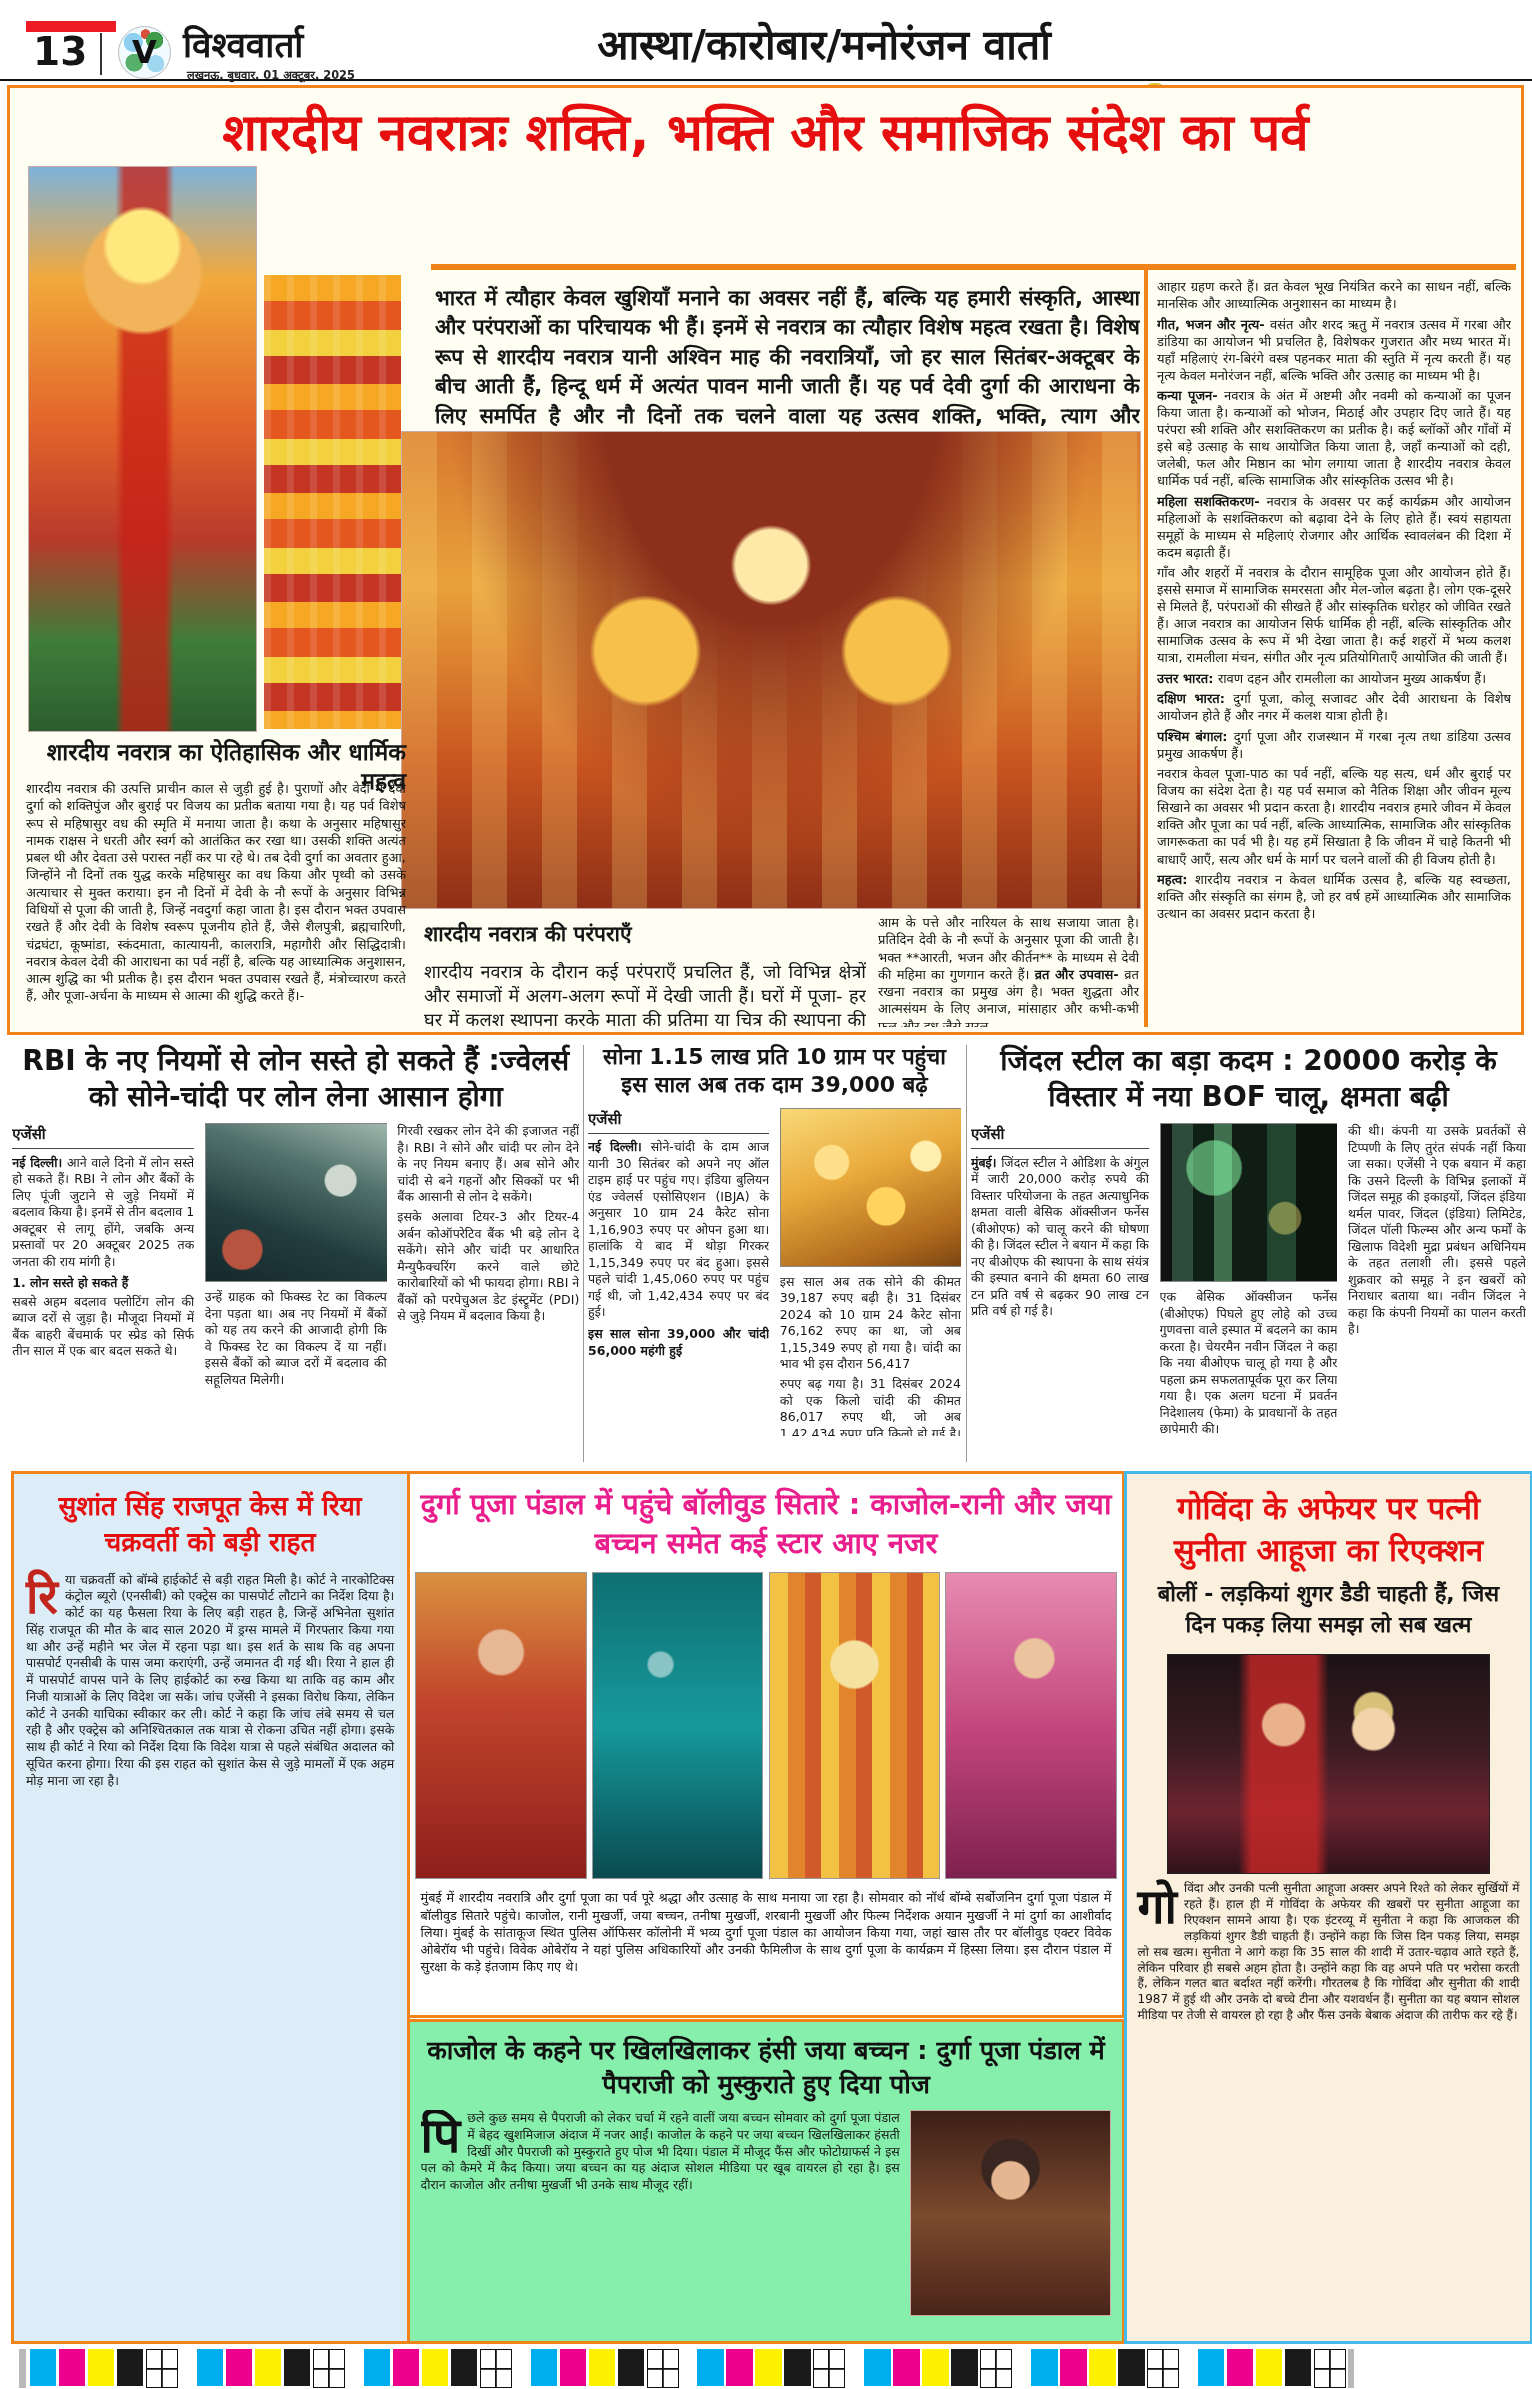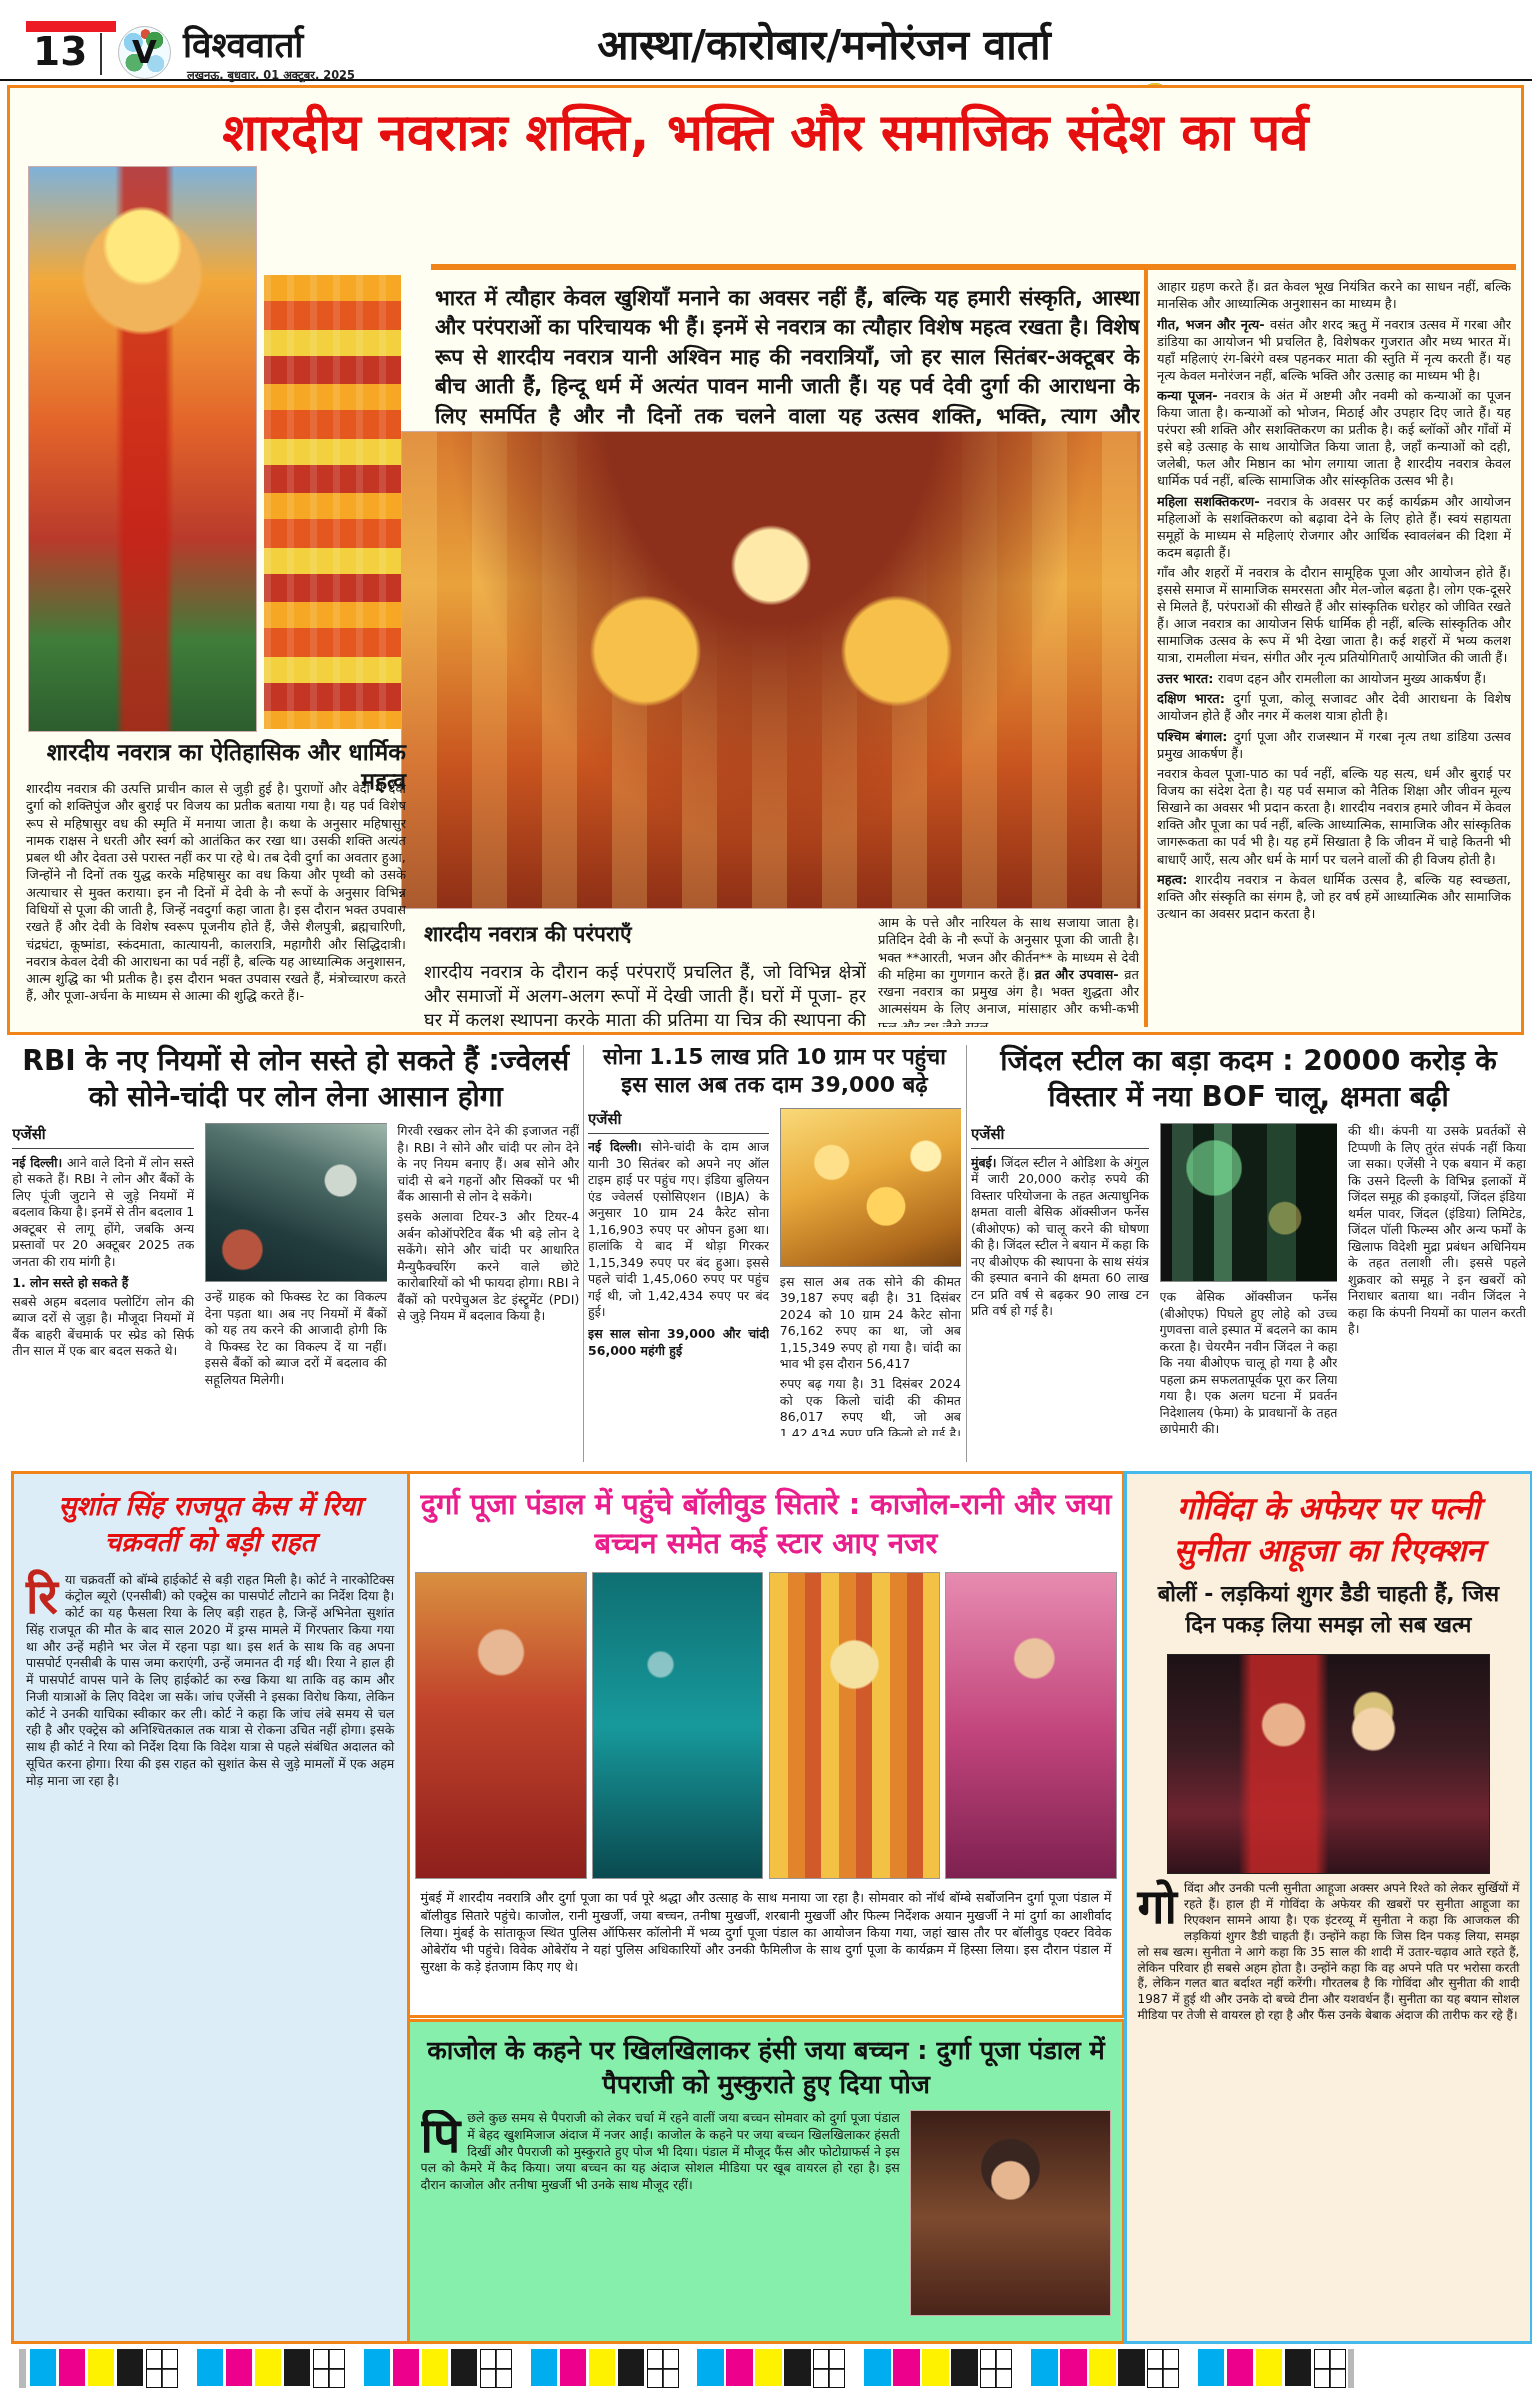--- a/index.html
+++ b/index.html
@@ -93,21 +93,21 @@
   .ph-steel{background:
        radial-gradient(circle at 30% 28%,rgba(140,255,170,.55) 0 16%,transparent 17%),
        radial-gradient(circle at 70% 60%,rgba(255,240,120,.4) 0 10%,transparent 11%),
        linear-gradient(90deg,#111 0 6%,#2d4d3a 6% 18%,#0f1f16 18% 30%,#3f6f4f 30% 40%,#101d14 40% 60%,#23442f 60% 76%,#0b130d 76% 100%);}
   
   .box{position:absolute;border:3.5px solid #F08418;overflow:hidden;}
   .box-rhea{left:10.6px;top:1471px;width:393px;height:867px;background:#DCEDF8;}
   .box-stars{left:407px;top:1471px;width:712px;height:541px;background:#fff;}
   .box-jaya{left:407px;top:2019px;width:712px;height:319px;background:#86efac;}
   .box-govinda{left:1124px;top:1471px;width:403px;height:867px;background:#FBEFDD;border-color:#45B9E9;}
-  .red-h{color:#E60F0F;font-size:26.4px;font-weight:bold;text-align:center;line-height:1.35;margin:0;padding:14px 10.6px 5.3px;font-style:italic;}
+  .red-h{color:#E60F0F;font-size:26.4px;font-weight:bold;text-align:center;line-height:1.35;margin:0;padding:14px 10.6px 5.3px;}
   .pink-h{color:#EA1D8D;font-size:29px;font-weight:bold;text-align:center;line-height:1.35;margin:0;padding:10.6px 8.8px 3.5px;}
   .blk-h{color:#111;font-size:25.5px;font-weight:bold;text-align:center;line-height:1.35;margin:0;padding:10.6px 12.3px 3.5px;}
   .kicker{font-size:22px;font-weight:bold;text-align:center;line-height:1.4;margin:0;padding:1.8px 12.3px 5.3px;}
   .rhea-frame{position:relative;margin:8.8px auto 7px;width:352px;height:328px;background:#fff;border:1.8px solid #666;}
   .rhea-kicker{position:absolute;left:10.6px;top:12.3px;width:132px;font-size:19.4px;font-weight:bold;line-height:1.55;}
   .ph-rhea{right:3.5px;top:3.5px;left:auto;width:204px;height:317px;
      background:
        radial-gradient(circle at 55% 30%,#4a2a22 0 24%,transparent 25%),
        radial-gradient(circle at 55% 38%,#e8b49a 0 14%,transparent 15%),
        linear-gradient(180deg,#f3ded2 0%,#eac9b8 50%,#caa18e 100%);}

